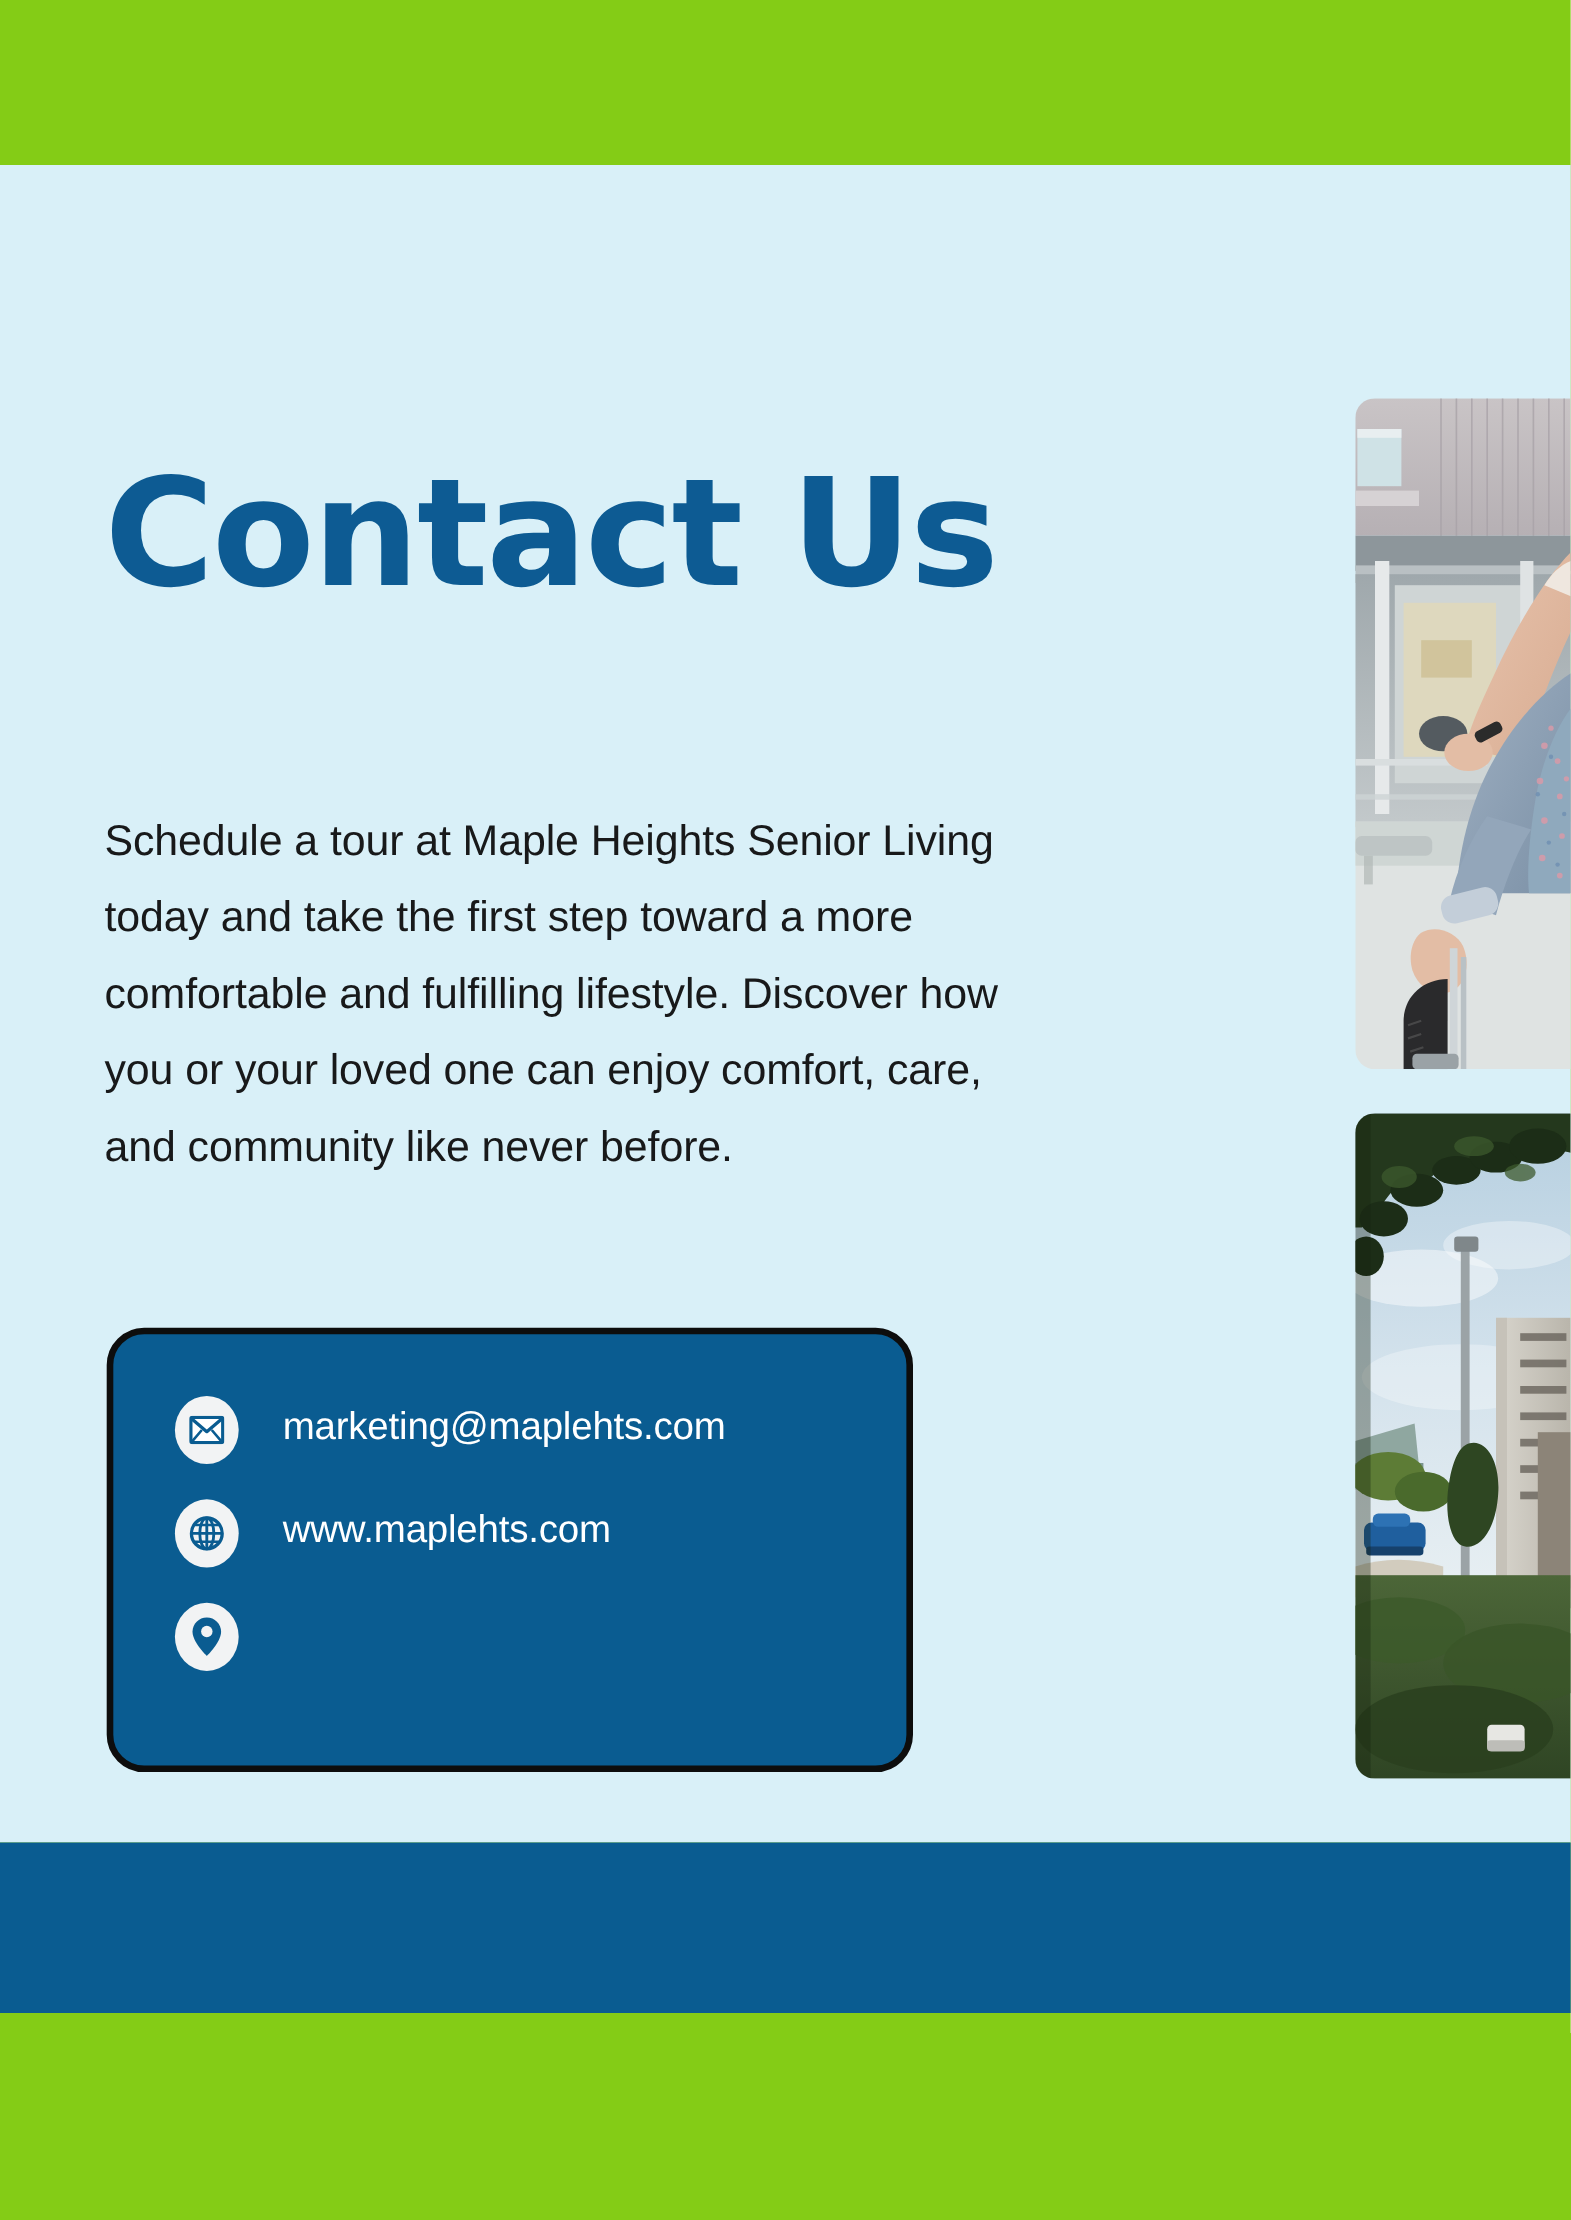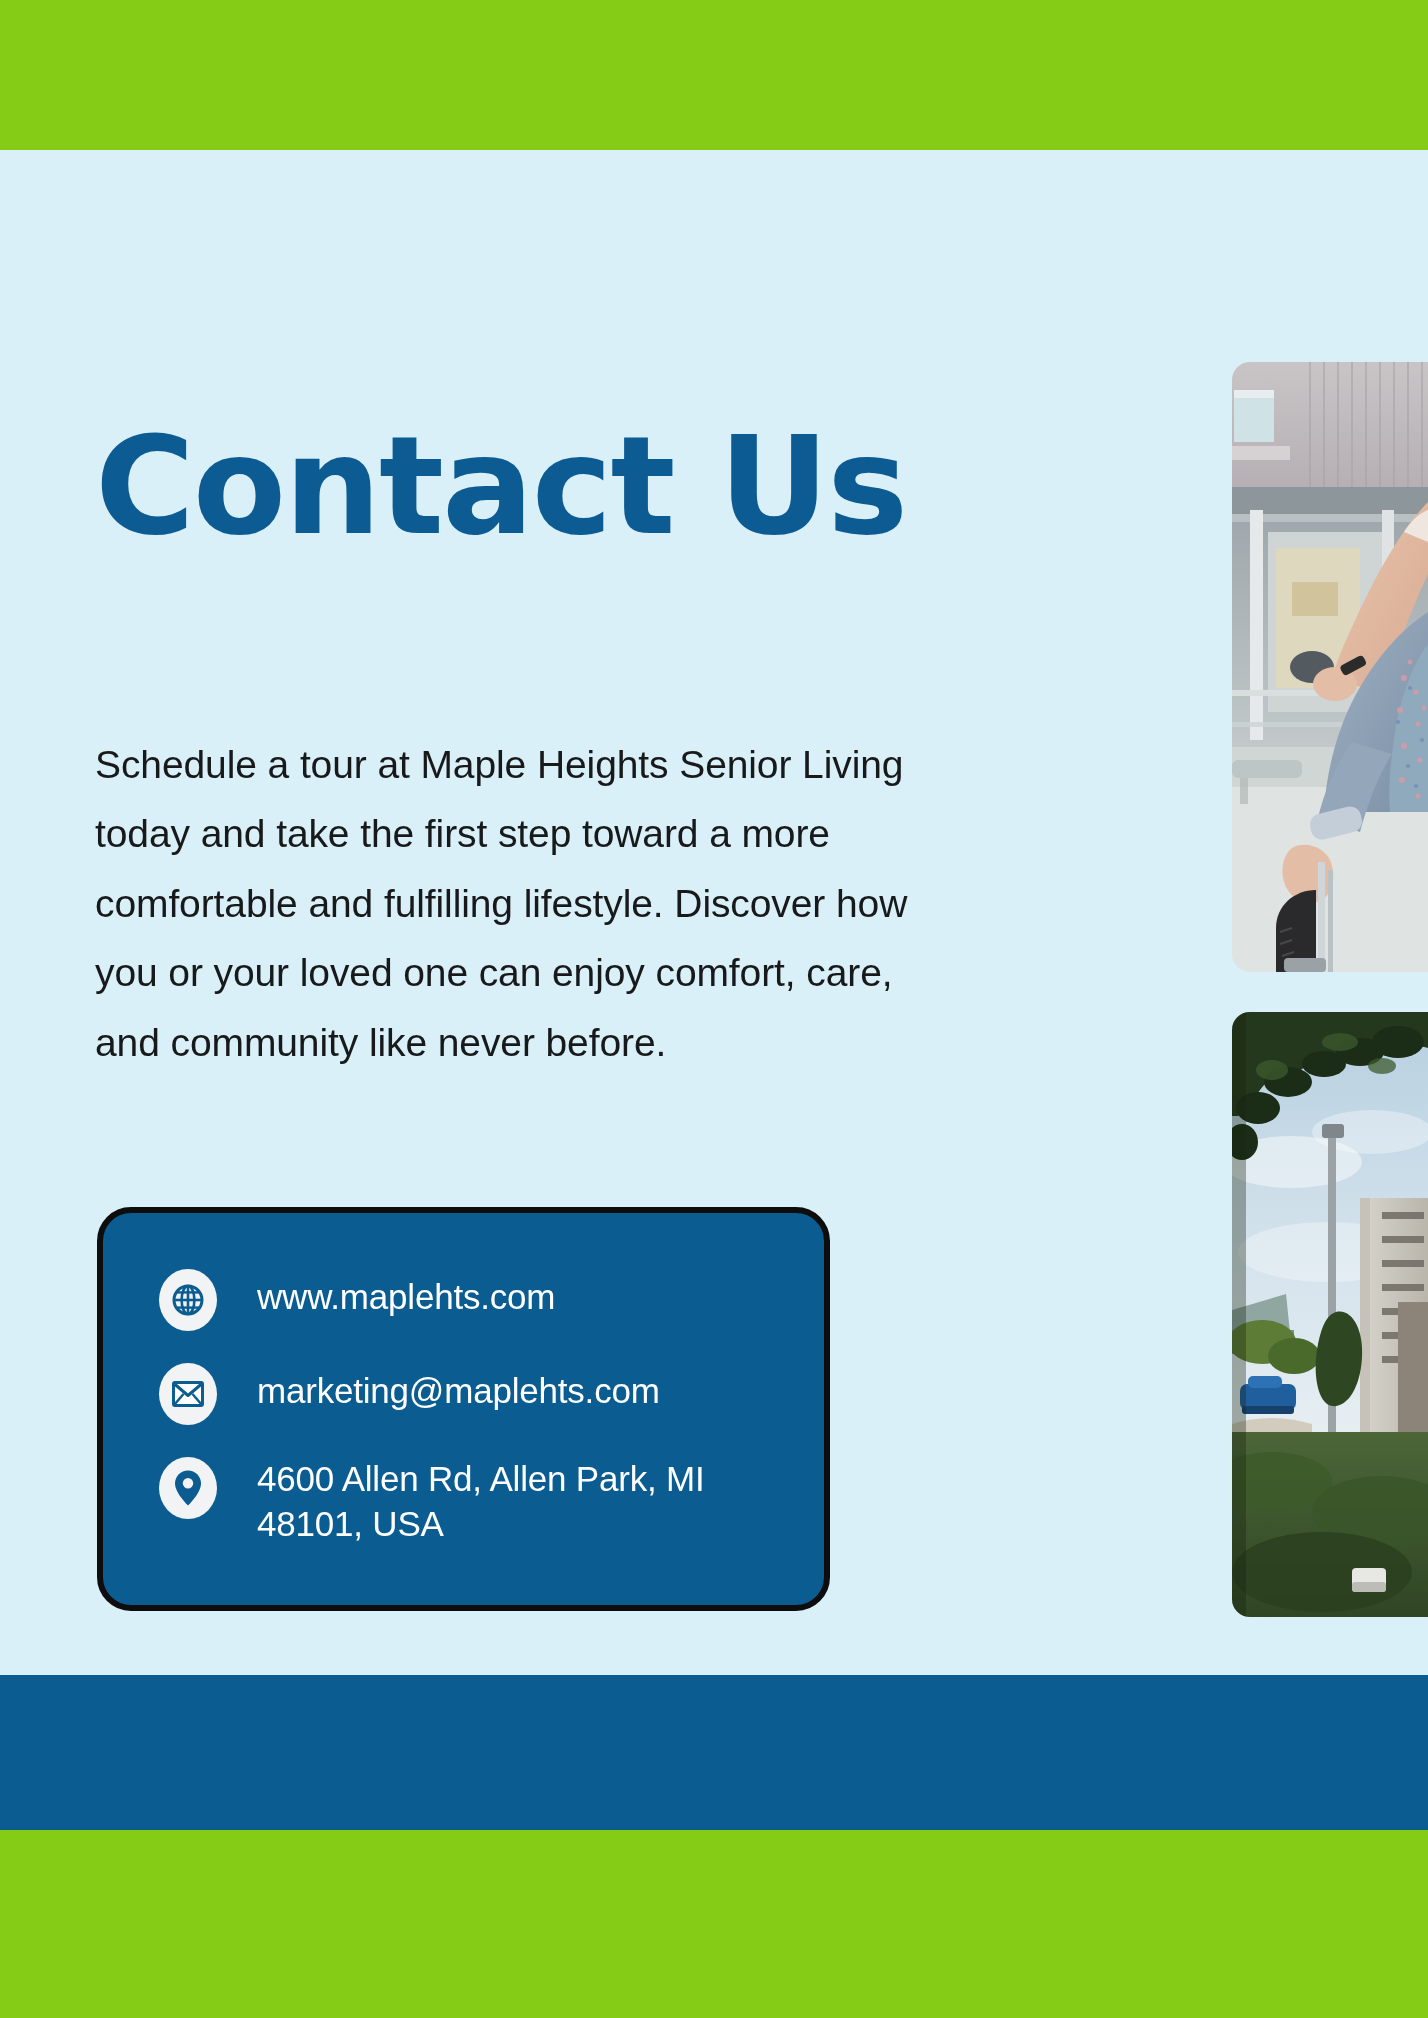--- a/index.html
+++ b/index.html
@@ -306,52 +306,50 @@
 
       <rect x="0" y="0" width="14" height="605" fill="#17210f" opacity="0.35"></rect>
     </svg>
   </div>
 
   <h1 class="heading">Contact Us</h1>
 
   <p class="body-copy">Schedule a tour at Maple Heights Senior Living today and take the first step toward a more comfortable and fulfilling lifestyle. Discover how you or your loved one can enjoy comfort, care, and community like never before.</p>
 
   <div class="contact-card">
+
+    <div class="contact-row row-mail">
+      <span class="icon-badge">
+        <svg width="32" height="26" viewBox="0 0 32 26" aria-hidden="true">
+          <rect x="1.5" y="1.5" width="29" height="23" rx="1.5" fill="#ffffff" stroke="#0a5c91" stroke-width="3"></rect>
+          <path d="M2.5 3 L16 14.5 L29.5 3" fill="none" stroke="#0a5c91" stroke-width="3" stroke-linejoin="round"></path>
+          <path d="M2.5 23.5 L11.5 13 M29.5 23.5 L20.5 13" fill="none" stroke="#0a5c91" stroke-width="2.4"></path>
+        </svg>
+      </span>
+      <span class="contact-text">marketing@maplehts.com</span>
+    </div>
 
     <div class="contact-row row-web">
       <span class="icon-badge">
         <svg width="32" height="32" viewBox="0 0 32 32" aria-hidden="true">
           <circle cx="16" cy="16" r="14" fill="none" stroke="#0a5c91" stroke-width="3"></circle>
           <ellipse cx="16" cy="16" rx="6.4" ry="14" fill="none" stroke="#0a5c91" stroke-width="2.6"></ellipse>
           <line x1="16" y1="2" x2="16" y2="30" stroke="#0a5c91" stroke-width="2.6"></line>
           <line x1="2.4" y1="16" x2="29.6" y2="16" stroke="#0a5c91" stroke-width="2.6"></line>
           <line x1="5" y1="8.4" x2="27" y2="8.4" stroke="#0a5c91" stroke-width="2.4"></line>
           <line x1="5" y1="23.6" x2="27" y2="23.6" stroke="#0a5c91" stroke-width="2.4"></line>
         </svg>
       </span>
       <span class="contact-text">www.maplehts.com</span>
     </div>
 
-    <div class="contact-row row-mail">
-      <span class="icon-badge">
-        <svg width="32" height="26" viewBox="0 0 32 26" aria-hidden="true">
-          <rect x="1.5" y="1.5" width="29" height="23" rx="1.5" fill="#ffffff" stroke="#0a5c91" stroke-width="3"></rect>
-          <path d="M2.5 3 L16 14.5 L29.5 3" fill="none" stroke="#0a5c91" stroke-width="3" stroke-linejoin="round"></path>
-          <path d="M2.5 23.5 L11.5 13 M29.5 23.5 L20.5 13" fill="none" stroke="#0a5c91" stroke-width="2.4"></path>
-        </svg>
-      </span>
-      <span class="contact-text">marketing@maplehts.com</span>
-    </div>
-
     <div class="contact-row row-address">
       <span class="icon-badge">
         <svg width="28" height="36" viewBox="0 0 28 36" aria-hidden="true">
           <path d="M14 0.5 C 6.8 0.5, 1 6.3, 1 13.5 C 1 23, 14 35.5, 14 35.5 C 14 35.5, 27 23, 27 13.5 C 27 6.3, 21.2 0.5, 14 0.5 Z" fill="#0a5c91"></path>
           <circle cx="14" cy="13.2" r="5.2" fill="#f2f3f4"></circle>
         </svg>
       </span>
-      <span class="contact-text">4600 Allen Rd, Allen Park, MI
-48101, USA</span>
     </div>
 
   </div>
 
 </div>
 
 </body></html>

